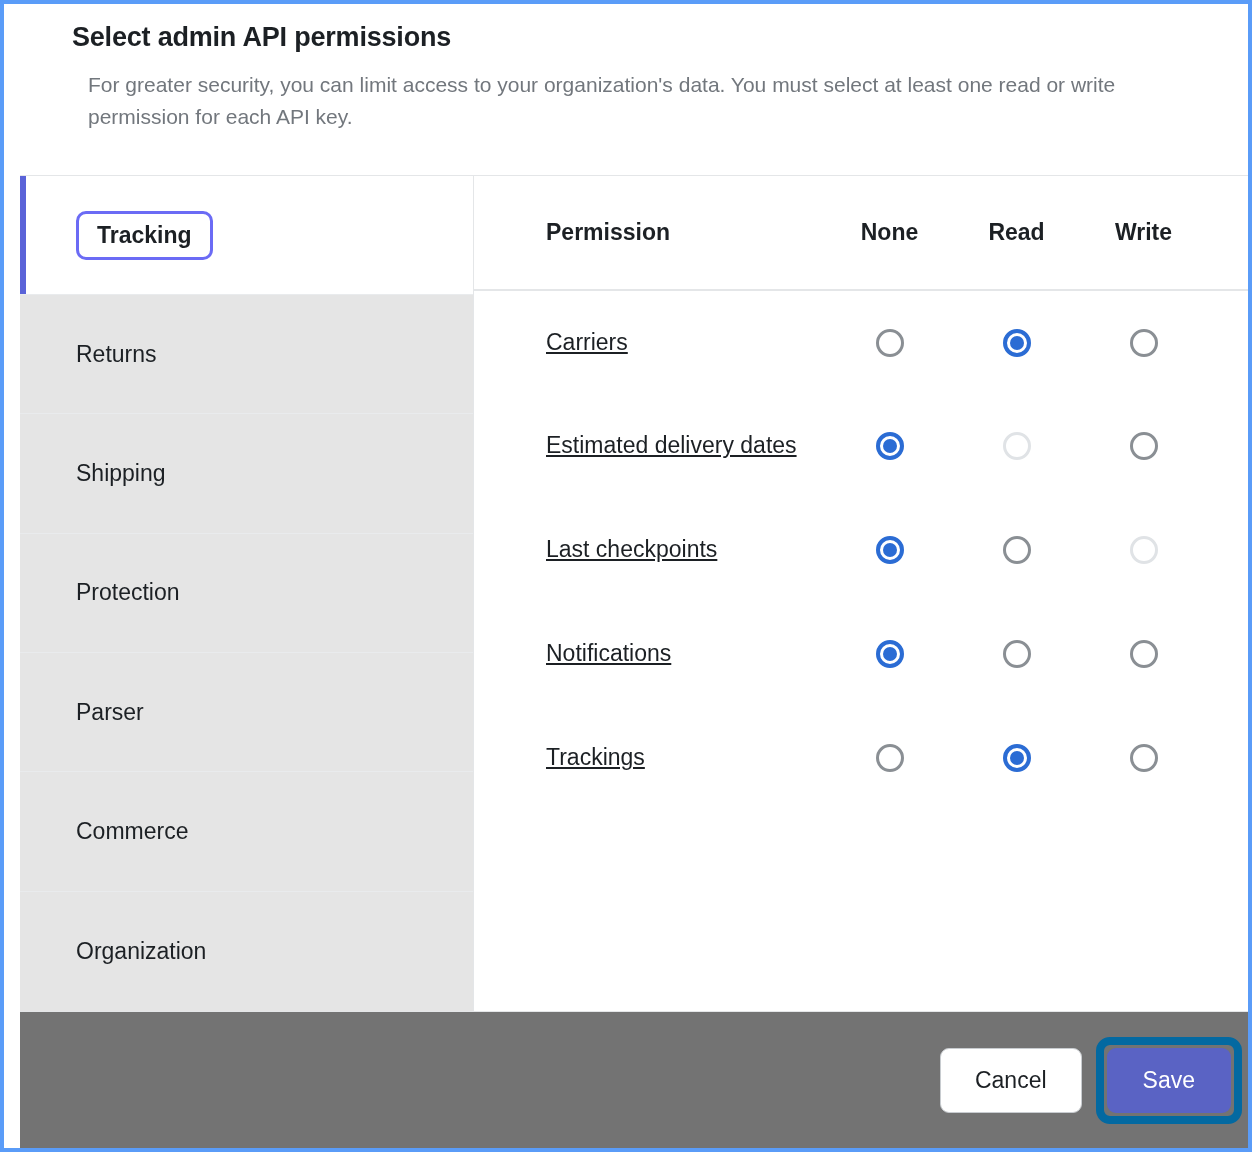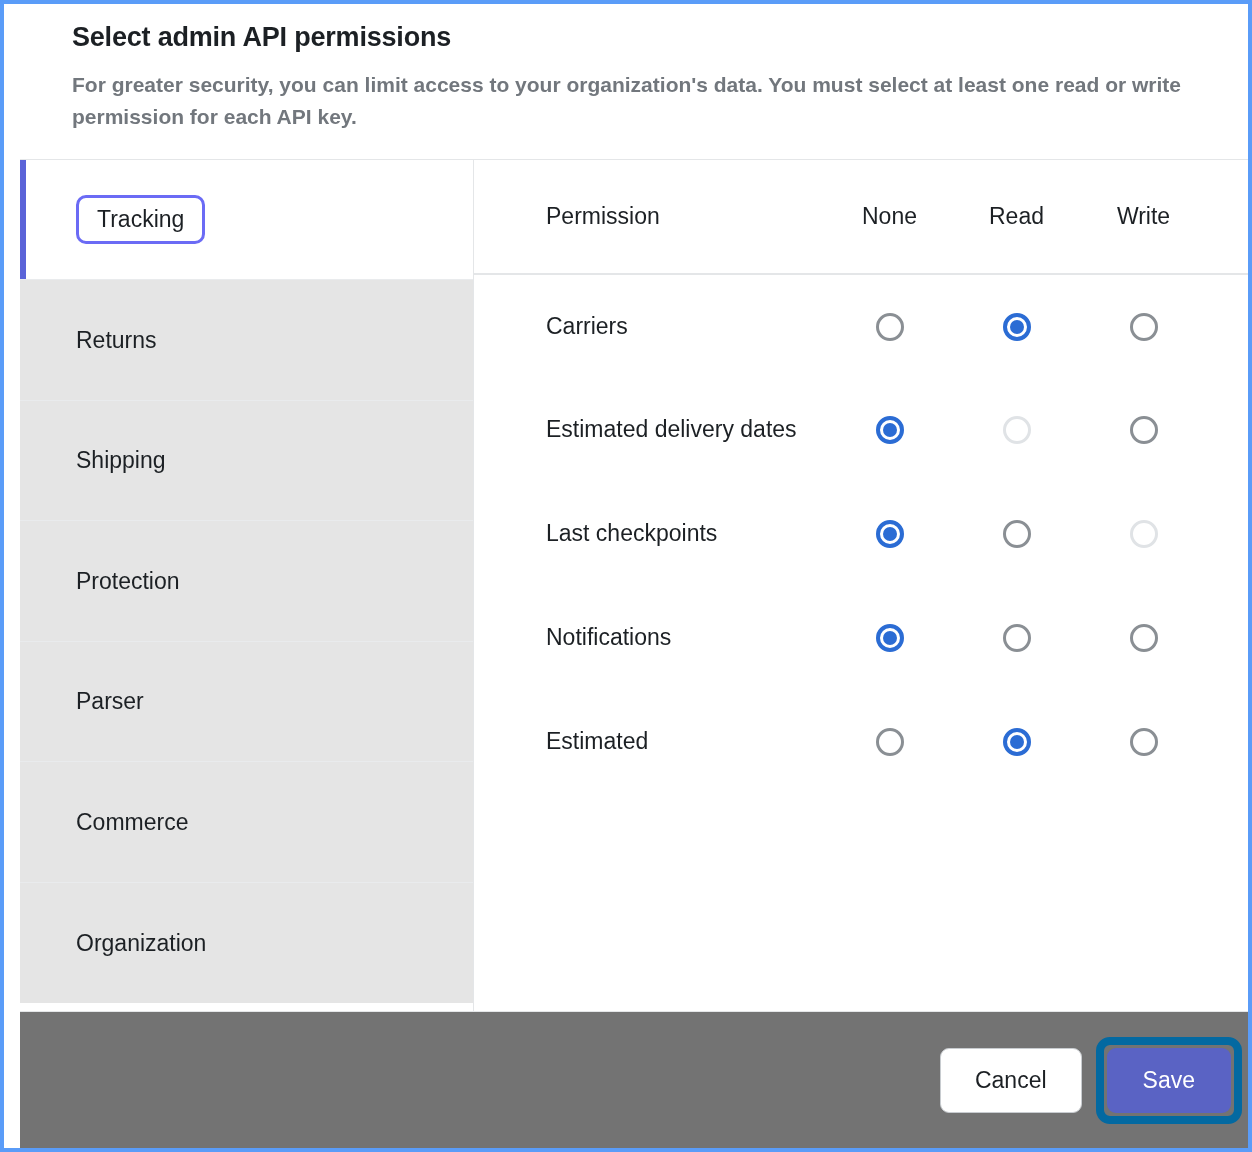--- a/index.html
+++ b/index.html
@@ -42,23 +42,23 @@
     font-weight: bold;
     color: #1c2024;
     letter-spacing: -0.2px;
     margin: 0 0 16px 0;
     line-height: 1.15;
   }
   .dlg-subtitle {
     font-size: 21px;
     color: #72777d;
     line-height: 1.52;
-    margin: 0;
+    margin: 16px;
     max-width: 1140px;
-    font-weight: bold;
+    font-weight: normal;
   }
 
   
   .dlg-body {
     flex: 1 1 auto;
     display: flex;
     min-height: 0;
     background: #ffffff;
     border-bottom: 1px solid #e4e6e8;
   }
@@ -81,20 +81,21 @@
     font-size: 23px;
     color: #1c2024;
     background: #e5e5e5;
     border-bottom: 1px solid #e9ebed;
     cursor: pointer;
   }
   .side-item:last-child { border-bottom: none; }
   .side-item.active {
     background: #ffffff;
     border-bottom: 1px solid #e9ebed;
+    font-weight: bold;
   }
   .side-item.active::before {
     content: "";
     position: absolute;
     left: 0; top: 0; bottom: 0;
     width: 6px;
     background: #5a63d8;
   }
   .side-item.active .side-label {
     display: inline-block;
@@ -111,21 +112,21 @@
     background: #ffffff;
     padding: 0;
     position: relative;
   }
   .perm-table {
     width: 100%;
     border-collapse: collapse;
     table-layout: fixed;
   }
   .perm-table th {
-    font-weight: normal;
+    font-weight: bold;
     font-size: 23px;
     color: #1c2024;
     text-align: center;
     padding: 0;
     height: 114px;
     vertical-align: middle;
     border-bottom: 2px solid #e4e6e8;
   }
   .perm-table th.col-perm {
     text-align: left;
@@ -140,20 +141,21 @@
     height: 104px;
     vertical-align: middle;
     font-size: 23px;
     color: #1c2024;
     border: none;
   }
   .perm-table td.cell-label {
     text-align: left;
     padding-left: 72px;
     line-height: 1.35;
+    text-decoration: underline;
   }
   .perm-table td.cell-radio { text-align: center; }
 
   
   .radio {
     display: inline-block;
     width: 28px; height: 28px;
     border-radius: 50%;
     border: 3px solid #8a8f94;
     background: #ffffff;
@@ -288,21 +290,21 @@
                 <td></td>
               </tr>
               <tr>
                 <td class="cell-label">Notifications</td>
                 <td class="cell-radio"><span class="radio checked"></span></td>
                 <td class="cell-radio"><span class="radio"></span></td>
                 <td class="cell-radio"><span class="radio"></span></td>
                 <td></td>
               </tr>
               <tr>
-                <td class="cell-label">Estimated</td>
+                <td class="cell-label">Trackings</td>
                 <td class="cell-radio"><span class="radio"></span></td>
                 <td class="cell-radio"><span class="radio checked"></span></td>
                 <td class="cell-radio"><span class="radio"></span></td>
                 <td></td>
               </tr>
             </tbody>
         </table>
       </div>
 
     </div>

